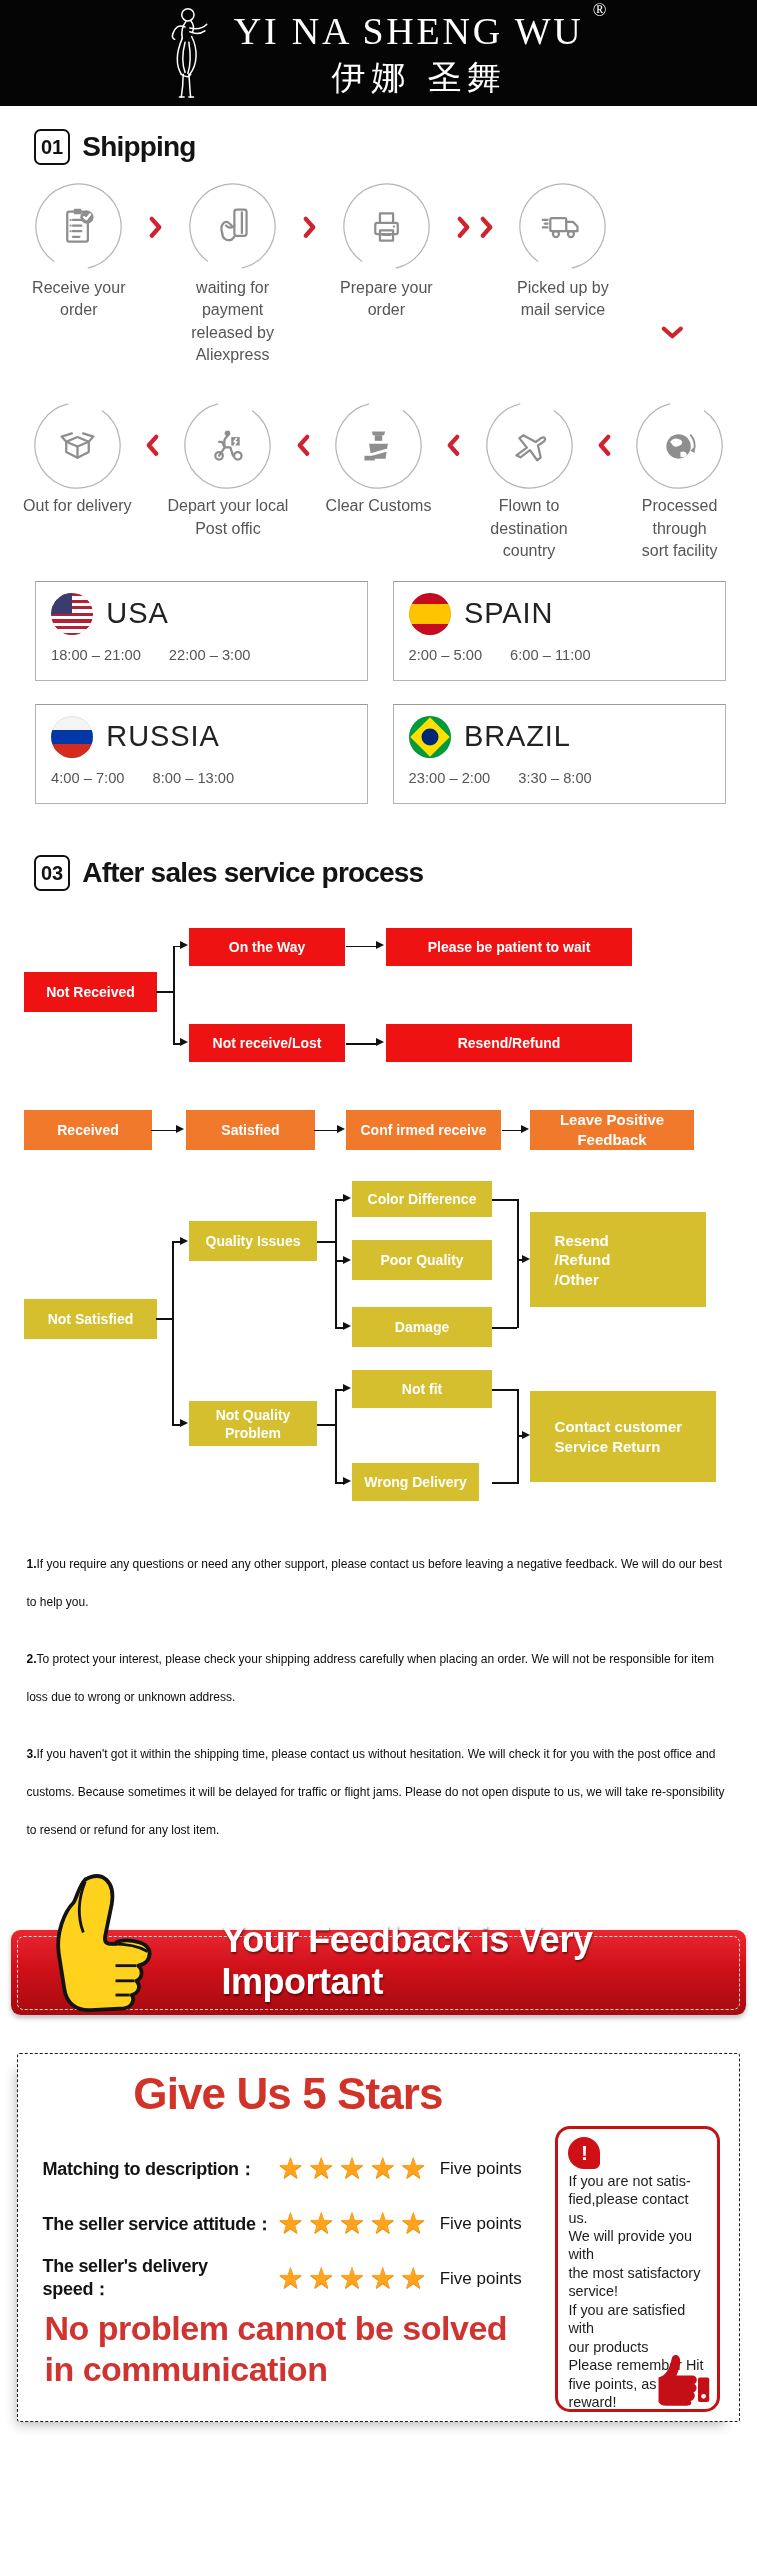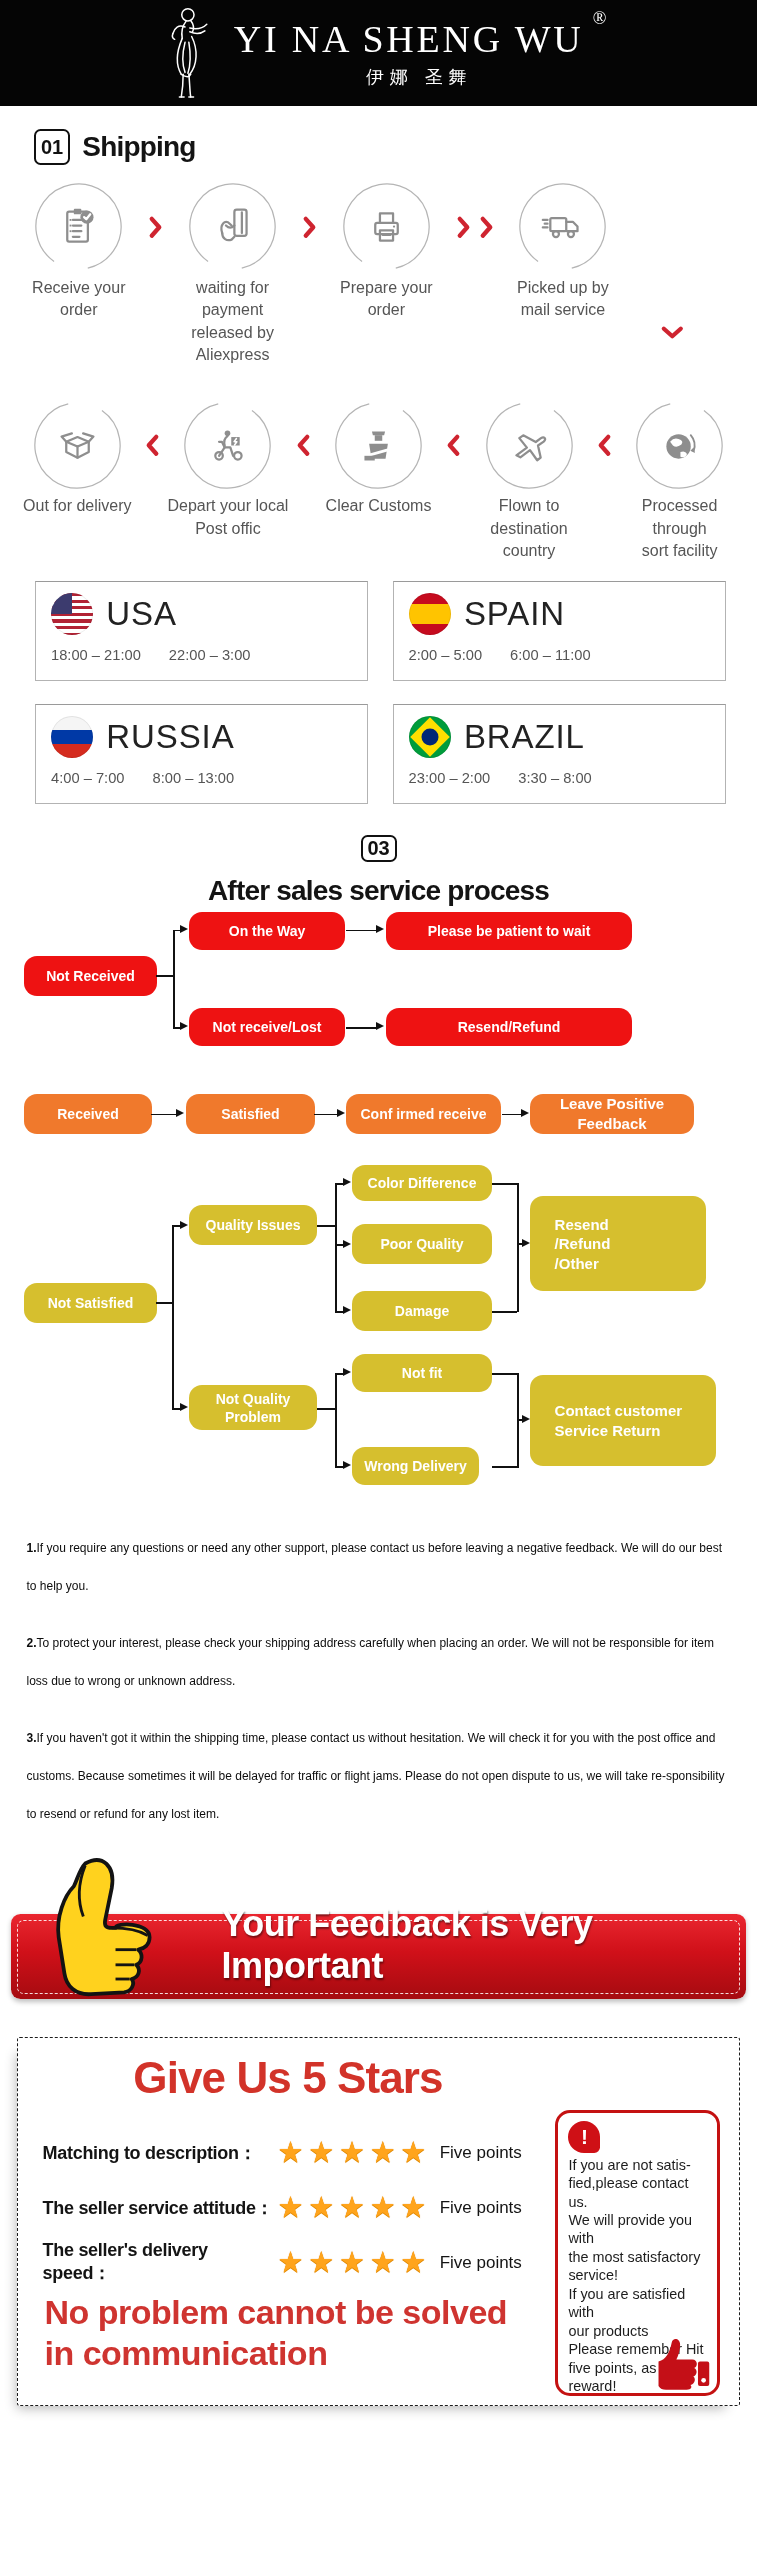--- a/index.html
+++ b/index.html
@@ -5,21 +5,21 @@
   html,body{margin:0;padding:0;background:#ffffff;}
   body{font-family:"Liberation Sans","DejaVu Sans",sans-serif;color:#111;}
   #page{position:relative;width:757px;height:2576px;margin:0 auto;background:#fff;overflow:hidden;}
 
   
   .hdr{height:106px;background:#050505;display:flex;align-items:center;justify-content:center;gap:13.3px;}
   .hdr .dancer{flex:0 0 auto;}
   .brandcol{display:flex;flex-direction:column;align-items:center;line-height:1;}
   .brand{font-family:"Liberation Serif","DejaVu Serif",serif;color:#fff;font-size:38px;letter-spacing:2.8px;position:relative;padding-right:21px;}
   .brand .reg{position:absolute;right:-1.9px;top:-11.4px;font-size:18px;letter-spacing:0;}
-  .brandcn{font-family:"DejaVu Sans",sans-serif;color:#fff;font-size:18px;margin-top:9.5px;letter-spacing:5.7px;text-align:right;}
+  .brandcn{font-family:"DejaVu Sans",sans-serif;color:#fff;font-size:34px;margin-top:9.5px;letter-spacing:5.7px;text-align:right;}
 
   
   .sechead{display:flex;align-items:center;gap:12.3px;padding:0 34px;height:44px;}
   .numbox{width:32px;height:32px;border:2.4px solid #111;border-radius:6.6px;display:flex;align-items:center;justify-content:center;font-size:20px;font-weight:bold;}
   .sectitle{font-size:28px;font-weight:bold;letter-spacing:-0.8px;color:#141414;}
   .subtitle{font-size:15px;font-weight:bold;color:#4a4a4a;margin-left:15px;margin-top:7.6px;}
 
   
   .shipflow{position:relative;margin-top:13.3px;padding:0 13.3px;}
   .shiprow{display:flex;align-items:flex-start;}
@@ -28,33 +28,33 @@
   .ring svg.rg{position:absolute;left:0;top:0;}
   .shiplabel{margin-top:5.7px;font-size:16px;color:#555;text-align:center;line-height:1.4;white-space:pre-line;min-height:34px;}
   .chev{width:19px;display:flex;justify-content:center;align-items:center;height:89px;margin:0 1.9px;}
   .chev-down{position:absolute;right:72px;top:143px;}
 
   
   .cards{display:grid;grid-template-columns:333px 333px;gap:23px 24.6px;padding:0 35px;margin-top:19px;}
   .wcard{height:100px;border:0.9px solid #b3b3b3;border-top:1.9px solid #9a9a9a;box-sizing:border-box;padding:10.4px 15px;background:#fff;}
   .wtop{display:flex;align-items:center;gap:13.3px;}
   .flag{width:42px;height:42px;border-radius:50%;overflow:hidden;position:relative;flex:0 0 auto;box-shadow:0 0 0 0.9px rgba(0,0,0,.08) inset;}
-  .country{font-size:33px;color:#222;letter-spacing:0.9px;}
+  .country{font-size:29px;color:#222;letter-spacing:0.9px;}
   .wtimes{margin-top:12.3px;font-size:14.7px;color:#555;display:flex;gap:28px;}
   .flag-usa{background:repeating-linear-gradient(#b22234 0 3.3px,#fff 3.3px 6.6px);}
   .flag-usa::after{content:"";position:absolute;left:0;top:0;width:21px;height:21px;background:#3c3b6e;}
   .flag-spain{background:linear-gradient(#c60b1e 0 26%,#ffc400 26% 74%,#c60b1e 74%);}
   .flag-russia{background:linear-gradient(#f5f5f5 0 34%,#0039a6 34% 67%,#d52b1e 67%);}
   .flag-brazil{background:#009c3b;}
   .flag-brazil .diamond{position:absolute;left:50%;top:50%;width:28px;height:28px;background:#ffdf00;transform:translate(-50%,-50%) rotate(45deg);}
   .flag-brazil .orb{position:absolute;left:50%;top:50%;width:17px;height:17px;border-radius:50%;background:#002776;transform:translate(-50%,-50%);}
 
   
   .flow{position:relative;}
-  .fbox{position:absolute;display:flex;align-items:center;justify-content:center;text-align:center;color:#fff;font-weight:bold;font-size:14px;white-space:pre-line;line-height:1.3;box-sizing:border-box;border-radius:13px;}
+  .fbox{position:absolute;display:flex;align-items:center;justify-content:center;text-align:center;color:#fff;font-weight:bold;font-size:14px;white-space:pre-line;line-height:1.3;box-sizing:border-box;}
   .fbox.red{background:#ee1212;}
   .fbox.orange{background:#f0792c;}
   .fbox.yellow{background:#d6bf2e;}
   .fbox.bigleft{justify-content:flex-start;text-align:left;padding-left:24.6px;font-size:15px;}
   .hline{position:absolute;height:1.9px;background:#111;}
   .vline{position:absolute;width:1.9px;background:#111;}
   .tri-r{position:absolute;width:0;height:0;border:4.7px solid transparent;border-left:8.5px solid #111;}
 
   
   .notes{margin-top:28px;padding:0 26.5px;}
@@ -361,21 +361,21 @@
           </div>
         <div class="country">BRAZIL</div>
       </div>
       <div class="wtimes">
           <span>23:00 – 2:00</span>
           <span>3:30 – 8:00</span>
         </div>
     </div>
   </div>
 
-  <div class="sechead" style="margin-top:31px;flex-direction:column;">
+  <div class="sechead" style="margin-top:47px;">
     <div class="numbox">03</div>
     <div class="sectitle">After sales service process</div>
   </div>
 
   <div class="flow" style="height:161px;margin-top:24.6px;">
     <div class="fbox red" style="left:189px;top:7.6px;width:156px;height:38px;">On the Way</div>
     <div class="fbox red" style="left:386px;top:7.6px;width:246px;height:38px;">Please be patient to wait</div>
     <div class="fbox red" style="left:24px;top:52px;width:133px;height:40px;">Not Received</div>
     <div class="fbox red" style="left:189px;top:104px;width:156px;height:38px;text-align:right;">Not receive/Lost</div>
     <div class="fbox red" style="left:386px;top:104px;width:246px;height:38px;">Resend/Refund</div>

